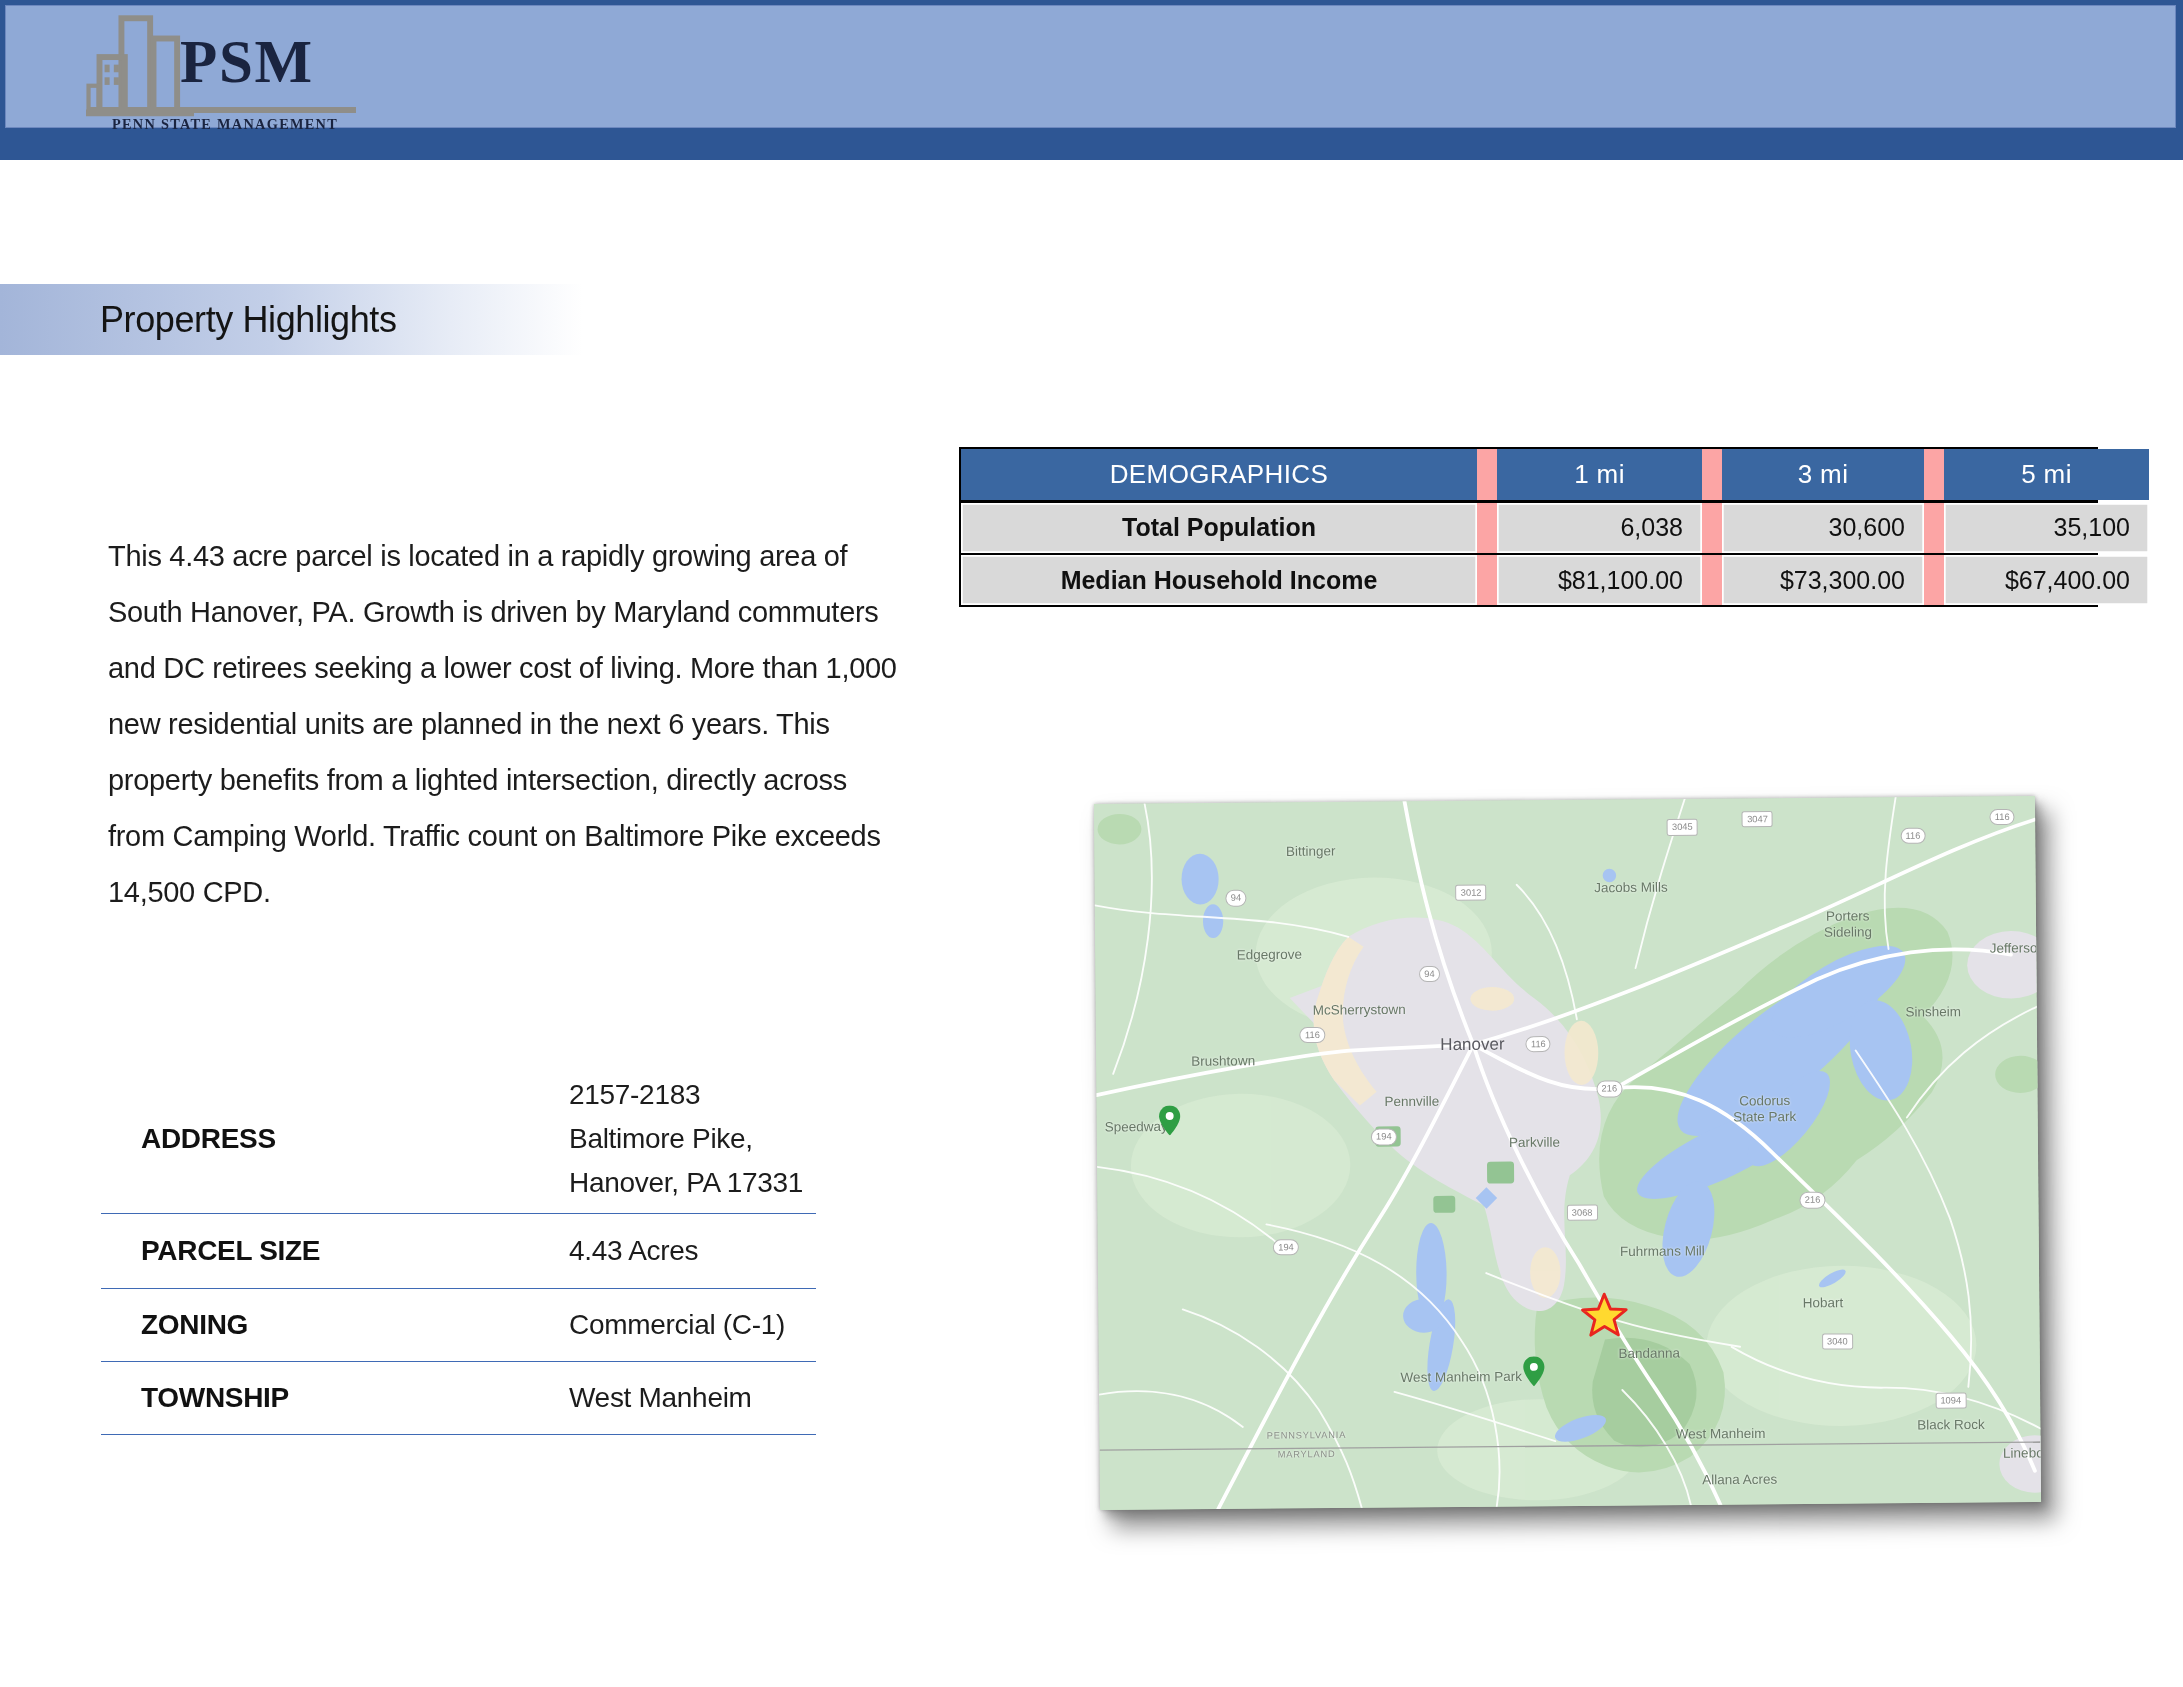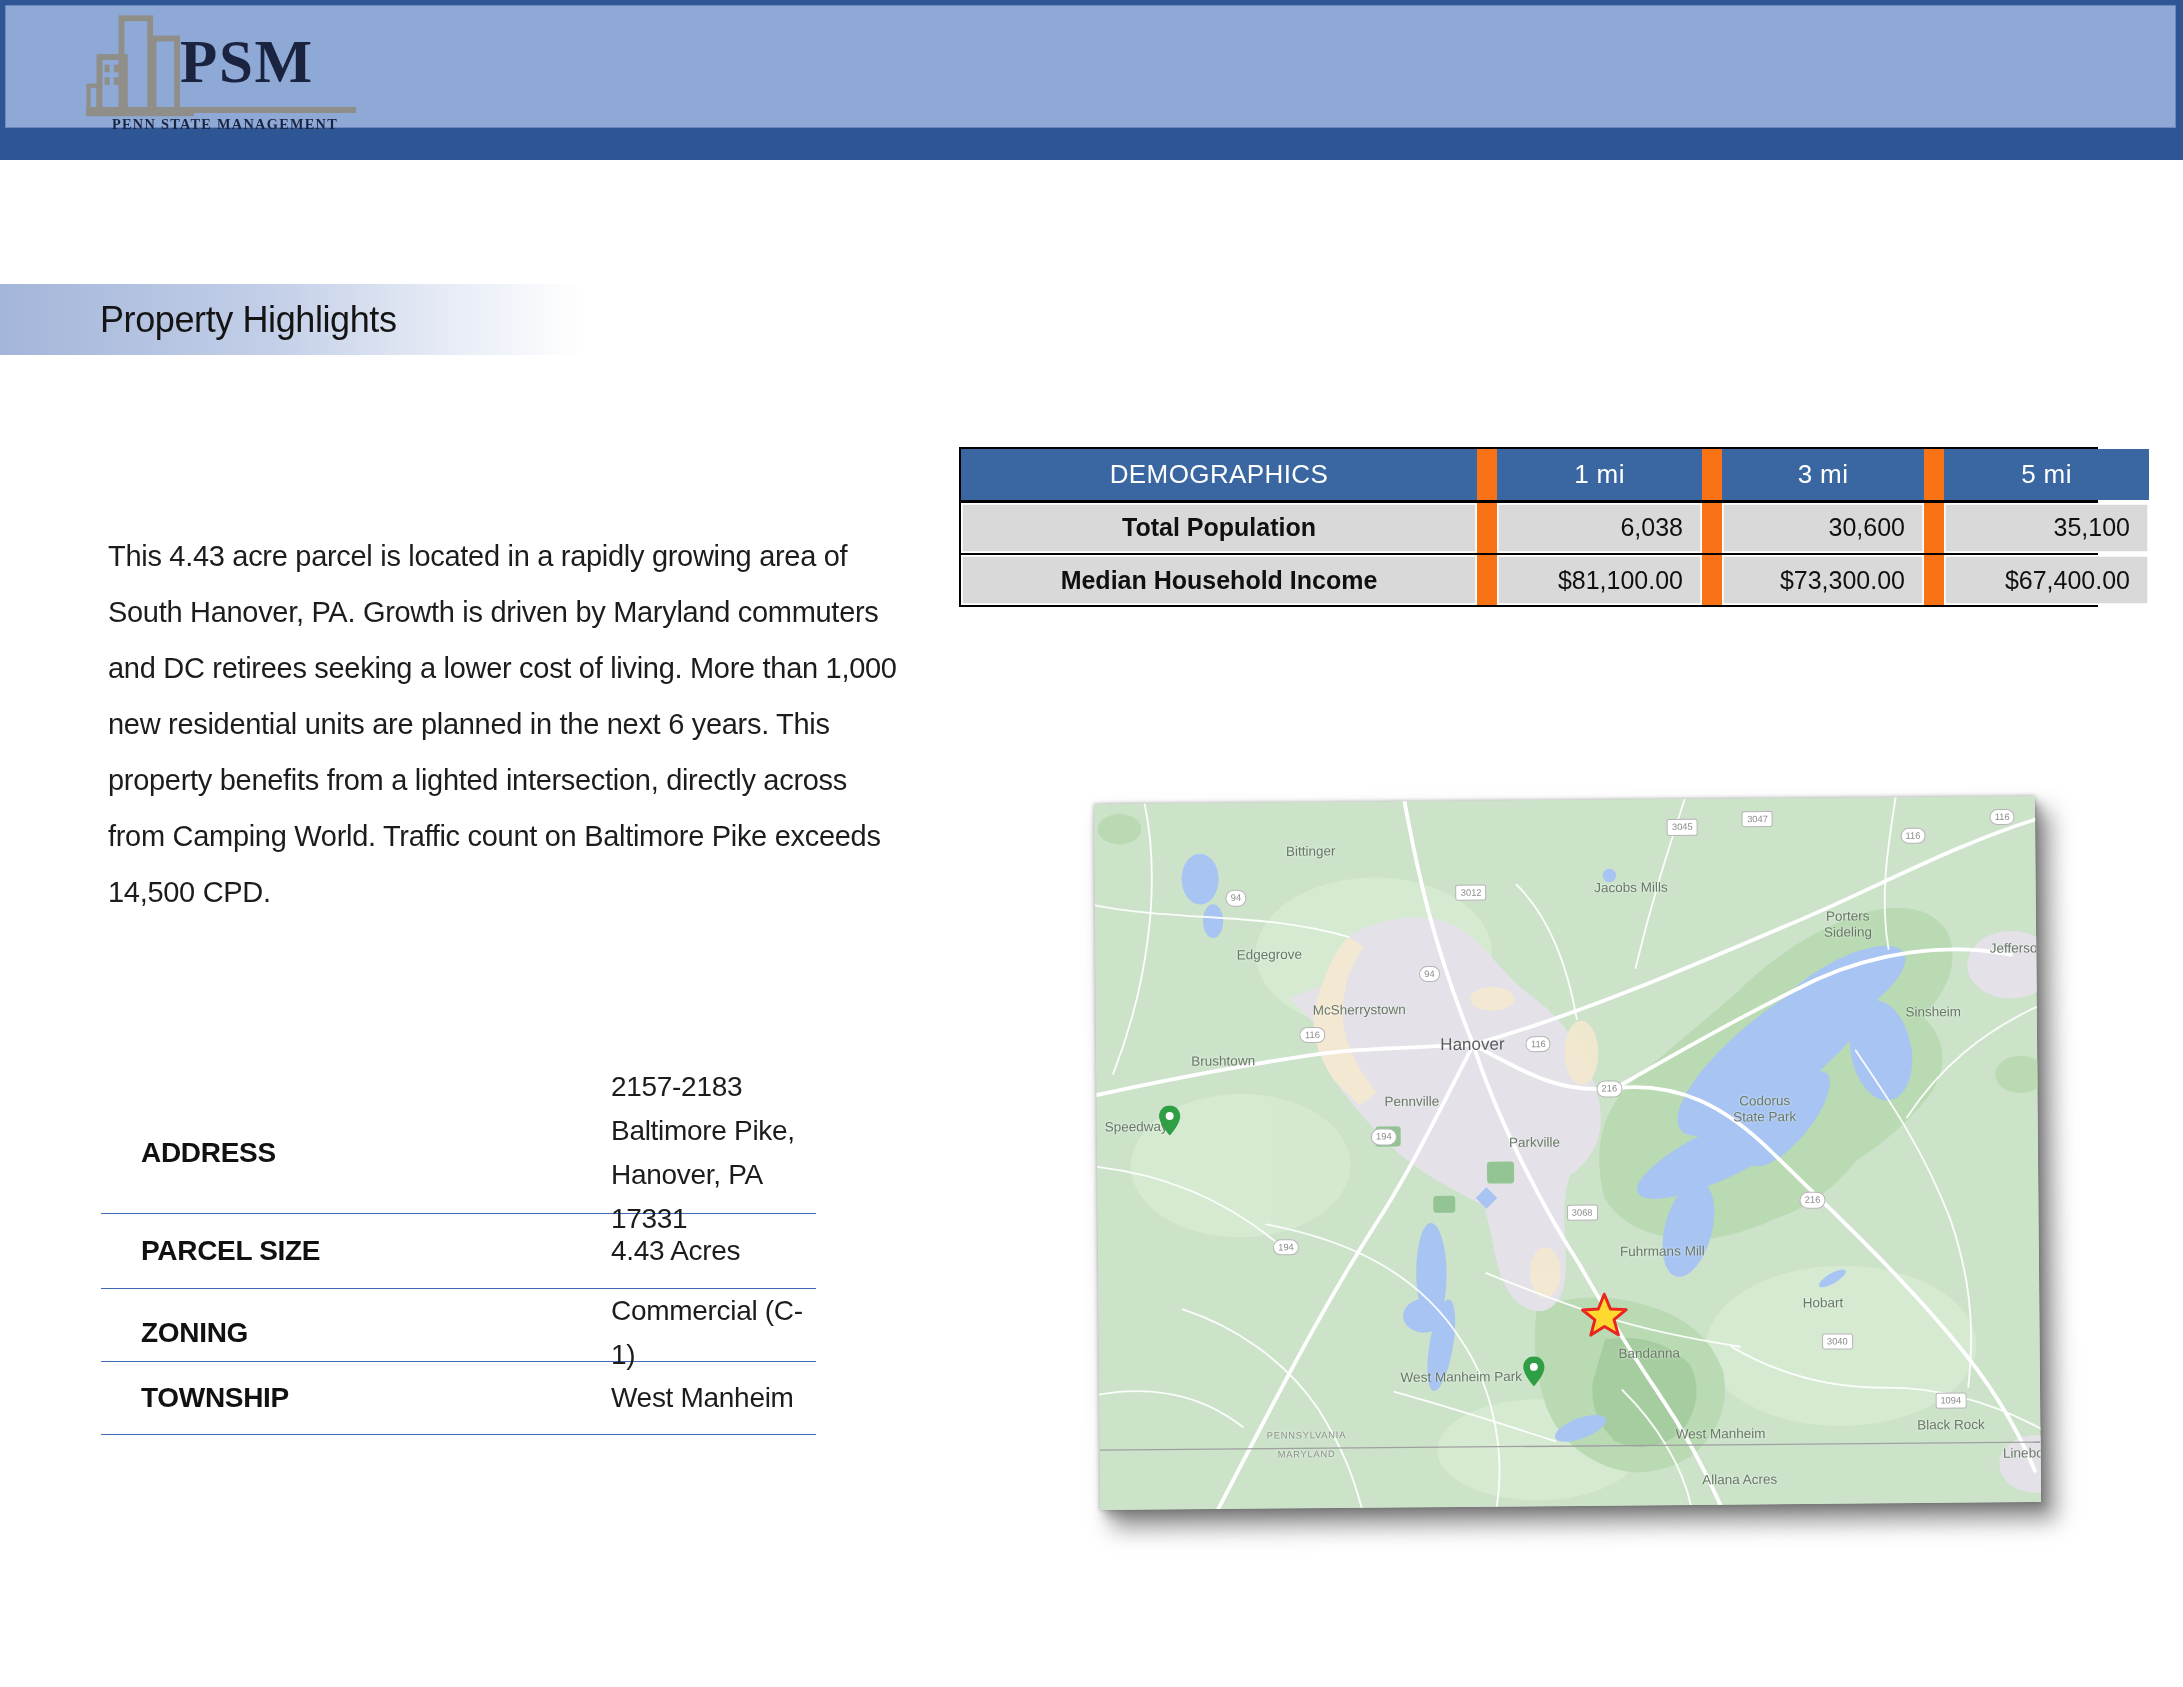--- a/index.html
+++ b/index.html
@@ -25,35 +25,35 @@
            display:flex;align-items:center;}
   .sec-title{margin-left:100px;font-size:36px;color:#141414;letter-spacing:-0.4px;}
 
   
   .overview{position:absolute;left:108px;top:528px;width:801px;font-size:29px;line-height:56px;
             color:#1c1c1c;letter-spacing:-0.3px;}
 
   
   .demo{position:absolute;left:959px;top:447px;width:1139px;border:2.5px solid #000;box-sizing:border-box;
         background:#000;}
-  .demo-row{display:grid;grid-template-columns:516px 205px 202px 205px;grid-gap:2.5px;background:#f97316;gap:20px;}
+  .demo-row{display:grid;grid-template-columns:516px 205px 202px 205px;grid-gap:2.5px;background:#fca5a5;gap:20px;}
   .demo-row + .demo-row{margin-top:2.5px;}
   .demo-cell{display:flex;align-items:center;justify-content:center;height:50px;font-size:25px;}
   .demo-head .demo-cell{background:#3a67a1;color:#ffffff;height:51px;font-size:26px;letter-spacing:0.4px;}
   .demo-body .demo-cell{background:#d9d9d9;box-shadow:inset 0 0 0 1.7px #fff;color:#101010;}
   .demo-body .demo-label{font-weight:bold;}
   .demo-body .demo-val{justify-content:flex-end;padding-right:19px;box-sizing:border-box;}
 
   
   .details{position:absolute;left:101px;top:1065px;width:715px;}
   .det-row{display:grid;grid-template-columns:468px 1fr;align-items:center;
            border-bottom:1.7px solid #3f6ab5;}
   .det-row.last{border-bottom:none;}
   .det-label{padding-left:40px;font-weight:bold;font-size:28px;color:#111;letter-spacing:-0.3px;}
-  .det-value{font-size:28px;color:#1c1c1c;letter-spacing:-0.3px;line-height:44px;margin-left:42px;}
+  .det-value{font-size:28px;color:#1c1c1c;letter-spacing:-0.3px;line-height:44px;}
   .det-value.wrap{max-width:236px;}
   .r-address{height:148px;}
   .r-parcel{height:74px;}
   .r-zoning{height:72px;}
   .r-township{height:72px;}
   .r-county{height:84px;}
 
   
   .map{position:absolute;left:1097px;top:800px;width:941px;height:706px;overflow:hidden;
        transform:rotate(-0.5deg);background:#cce3ca;

